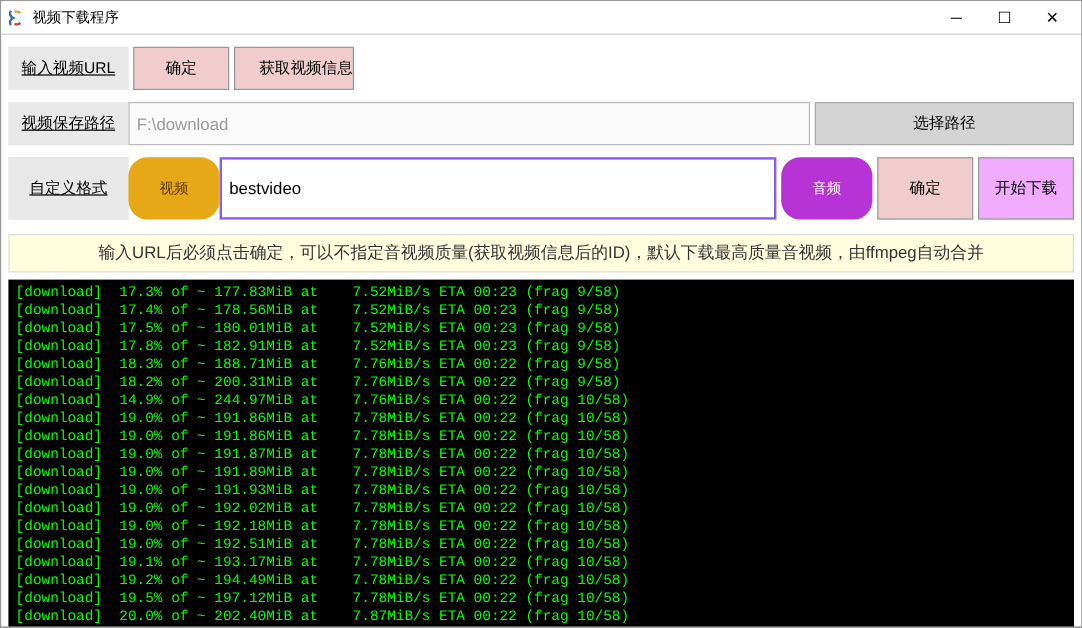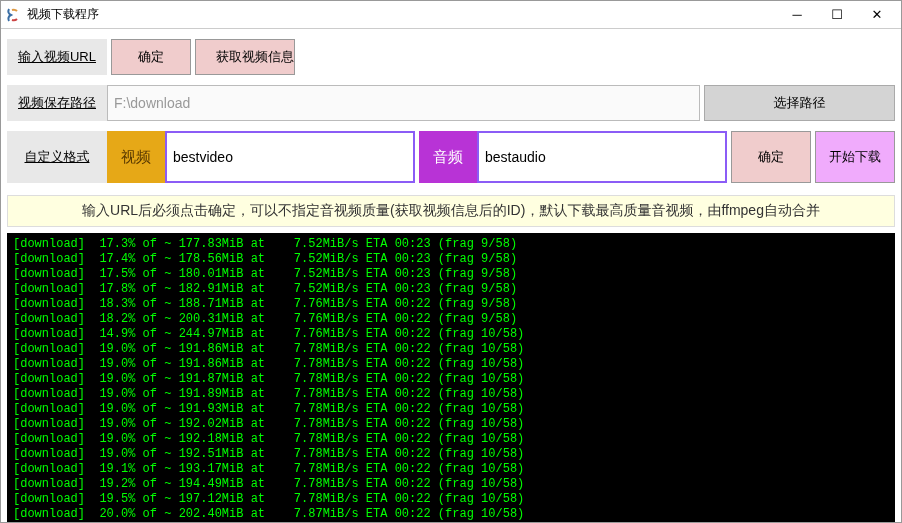--- a/index.html
+++ b/index.html
@@ -7,22 +7,22 @@
 .titlebar { height: 28px; display: flex; align-items: center; padding: 0 4px; background: #fff; border-bottom: 1px solid #ccc; }
 .titlebar .icon { width: 16px; height: 16px; margin-right: 6px; }
 .titlebar .title { flex: 1; font-size: 12px; color: #000; }
 .titlebar .winbtn { width: 40px; height: 24px; display: flex; align-items: center; justify-content: center; cursor: pointer; font-size: 13px; }
 .row { display: flex; align-items: stretch; margin: 10px 6px 0 6px; min-height: 36px; }
 .label { width: 100px; display: flex; align-items: center; justify-content: center; background: #e8e8e8; font-size: 13px; border: 1px solid #e8e8e8; text-decoration: underline; }
 .url-input { flex: 1; border: 1px solid #5a5a5a; background: #ffffe0; padding: 2px 6px; font-size: 14px; outline: none; }
 .save-input { flex: 1; border: 1px solid #bbb; background: #fafafa; padding: 2px 6px; font-size: 14px; color: #999; outline: none; }
 .btn { width: 80px; display: flex; align-items: center; justify-content: center; background: #f0cccc; border: 1px solid #999; cursor: pointer; font-size: 13px; margin-left: 4px; }
 .btn-wide { width: 100px; padding-left: 20px; }
-.btn-gray { width: 191px; background: #d4d4d4; border: 1px solid #aaa; display: flex; align-items: center; justify-content: center; cursor: pointer; font-size: 13px; margin-left: 4px; }
-.vlabel { width: 58px; display: flex; align-items: center; justify-content: center; font-size: 15px; color: #fff; }
+.btn-gray { width: 216px; background: #d4d4d4; border: 1px solid #aaa; display: flex; align-items: center; justify-content: center; cursor: pointer; font-size: 13px; margin-left: 4px; }
+.vlabel { width: 76px; display: flex; align-items: center; justify-content: center; font-size: 12px; color: #fff; border-radius: 16px; }
 .orange { background: #e6a817; color: #5a3a00; }
 .purple { background: #b833d6; }
 .fmt-input { flex: 1; border: 2px solid #8b5cf6; background: #fff; padding: 16px 6px; font-size: 14px; outline: none; }
 .start-btn { width: 80px; background: #f0abfc; display: flex; align-items: center; justify-content: center; cursor: pointer; font-size: 13px; margin-left: 4px; border: 1px solid #999; }
 .tip { margin: 12px 6px 6px 6px; padding: 6px 26px; background: #ffffe0; border: 1px solid #ddd; font-size: 14px; color: #333; text-align: center; }
 .console { margin: 6px 6px 0 6px; background: #000; color: #00ff00; font-family: "Consolas", "Courier New", monospace; font-size: 12px; padding: 4px 6px; height: 348px; overflow: hidden; white-space: pre; line-height: 1.25; }
 </style>
 </head>
 <body>
 
@@ -50,21 +50,20 @@
   <div class="label">视频保存路径</div>
   <input class="save-input" value="F:\download" style="">
   <div class="btn-gray">选择路径</div>
 </div>
 
 <div class="row">
   <div class="label">自定义格式</div>
   <div class="vlabel orange">视频</div>
   <input class="fmt-input" style="margin-right: 4px;" value="bestvideo">
   <div class="vlabel purple">音频</div>
-  <input class="fmt-input" value="bestaudio" style="">
   <div class="btn">确定</div>
   <div class="start-btn">开始下载</div>
 </div>
 
 <div class="tip">输入URL后必须点击确定，可以不指定音视频质量(获取视频信息后的ID)，默认下载最高质量音视频，由ffmpeg自动合并</div>
 
 <div class="console" id="console">[download]  17.3% of ~ 177.83MiB at    7.52MiB/s ETA 00:23 (frag 9/58)
 [download]  17.4% of ~ 178.56MiB at    7.52MiB/s ETA 00:23 (frag 9/58)
 [download]  17.5% of ~ 180.01MiB at    7.52MiB/s ETA 00:23 (frag 9/58)
 [download]  17.8% of ~ 182.91MiB at    7.52MiB/s ETA 00:23 (frag 9/58)

